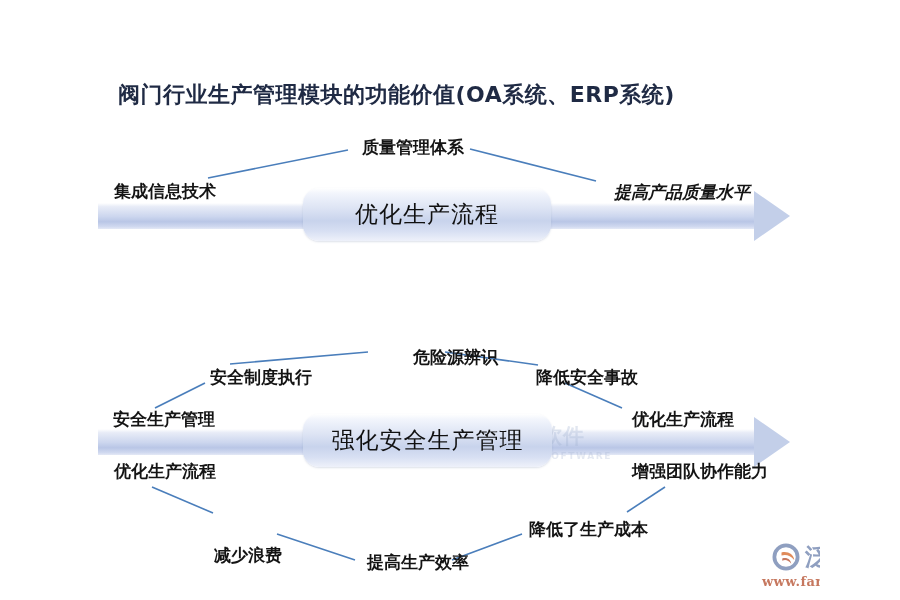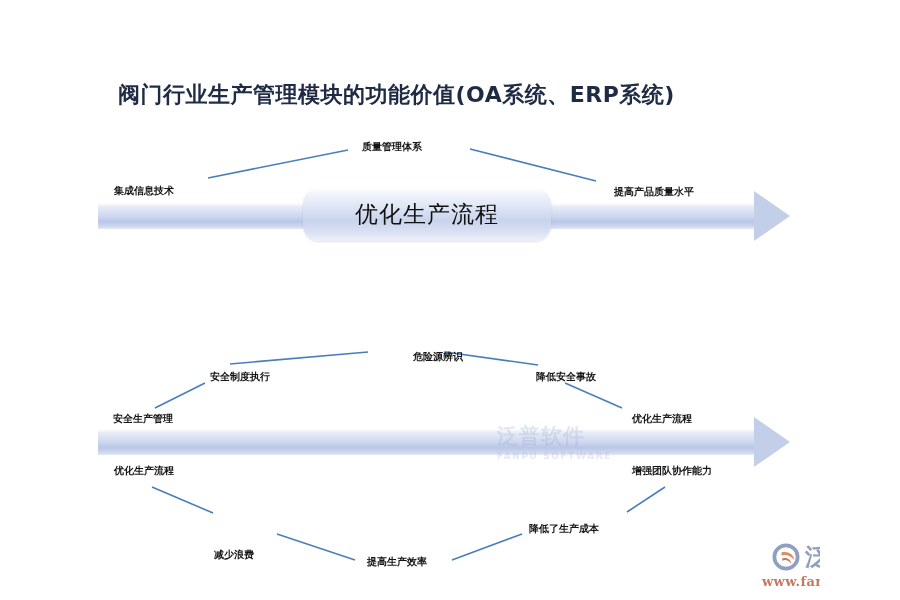--- a/index.html
+++ b/index.html
@@ -82,21 +82,21 @@
     font-size: 23px;
     font-weight: 400;
     color: #101010;
     letter-spacing: 1px;
     white-space: nowrap;
   }
 
   
   .node {
     position: absolute;
-    font-size: 10px;
+    font-size: 17px;
     font-weight: 700;
     color: #141414;
     white-space: nowrap;
     line-height: 16px;
   }
 
   
   .wm-center {
     position: absolute;
     left: 497px;
@@ -171,30 +171,33 @@
 
   <svg class="lines" viewBox="0 0 900 600" xmlns="http://www.w3.org/2000/svg">
     <line x1="208" y1="178" x2="348" y2="150" stroke="#4a7ebb" stroke-width="1.6"></line>
     <line x1="470" y1="149" x2="596" y2="181" stroke="#4a7ebb" stroke-width="1.6"></line>
   </svg>
 
   <div class="node" style="left:114px; top:183px;">集成信息技术</div>
 
   <div class="node" style="left:362px; top:139px;">质量管理体系</div>
 
-  <div class="node" style="left:614px; top:184px;">提高产品质量水平</div>
+  <div class="node" style="left:614px; top:184px;font-style:italic;">提高产品质量水平</div>
 
   <div class="arrow-bar" style="left:98px; top:429px; width:658px;"></div>
   <div class="arrow-head" style="left:754px; top:417px;"></div>
 
   <div class="wm-center">
     <div class="wm-cn">泛普软件</div>
     <div class="wm-en">FANPU SOFTWARE</div>
   </div>
 
+  <div class="capsule" style="left:303px; top:414px; width:249px; height:53px;">
+    <span class="capsule-label">强化安全生产管理</span>
+  </div>
 
   <svg class="lines" viewBox="0 0 900 600" xmlns="http://www.w3.org/2000/svg">
 
     <line x1="155" y1="408" x2="205" y2="383" stroke="#4a7ebb" stroke-width="1.6"></line>
 
     <line x1="230" y1="364" x2="368" y2="352" stroke="#4a7ebb" stroke-width="1.6"></line>
 
     <line x1="445" y1="352" x2="538" y2="365" stroke="#4a7ebb" stroke-width="1.6"></line>
 
     <line x1="565" y1="383" x2="622" y2="408" stroke="#4a7ebb" stroke-width="1.6"></line>

